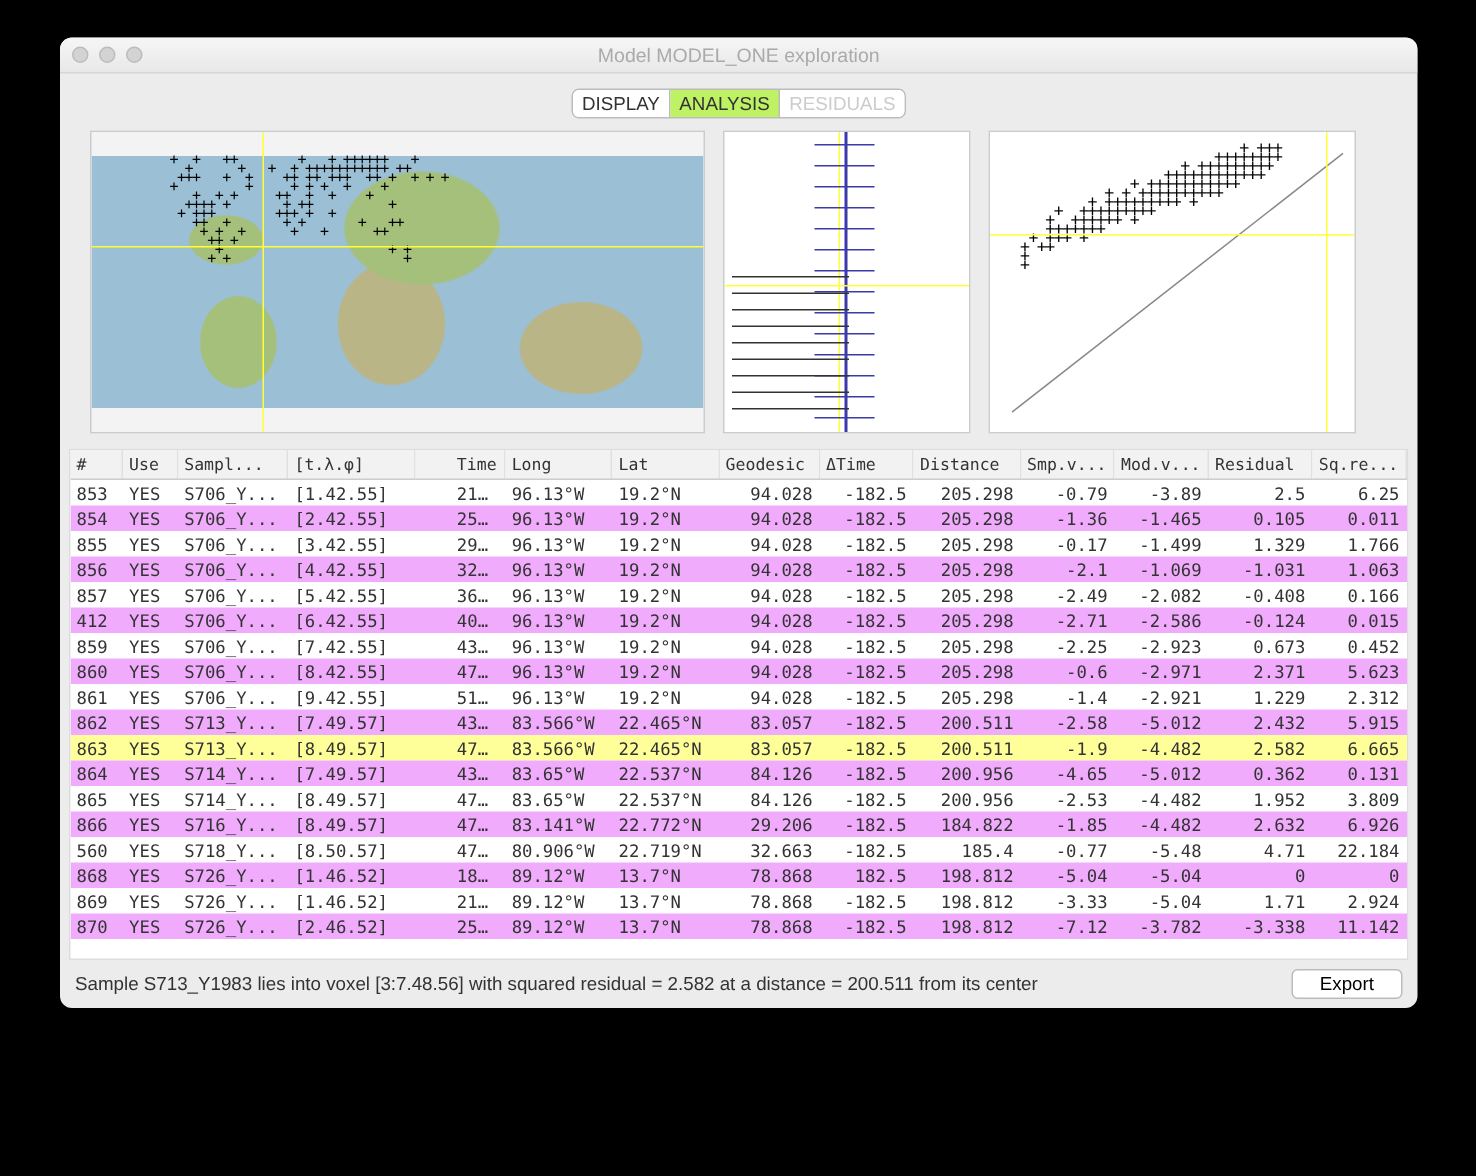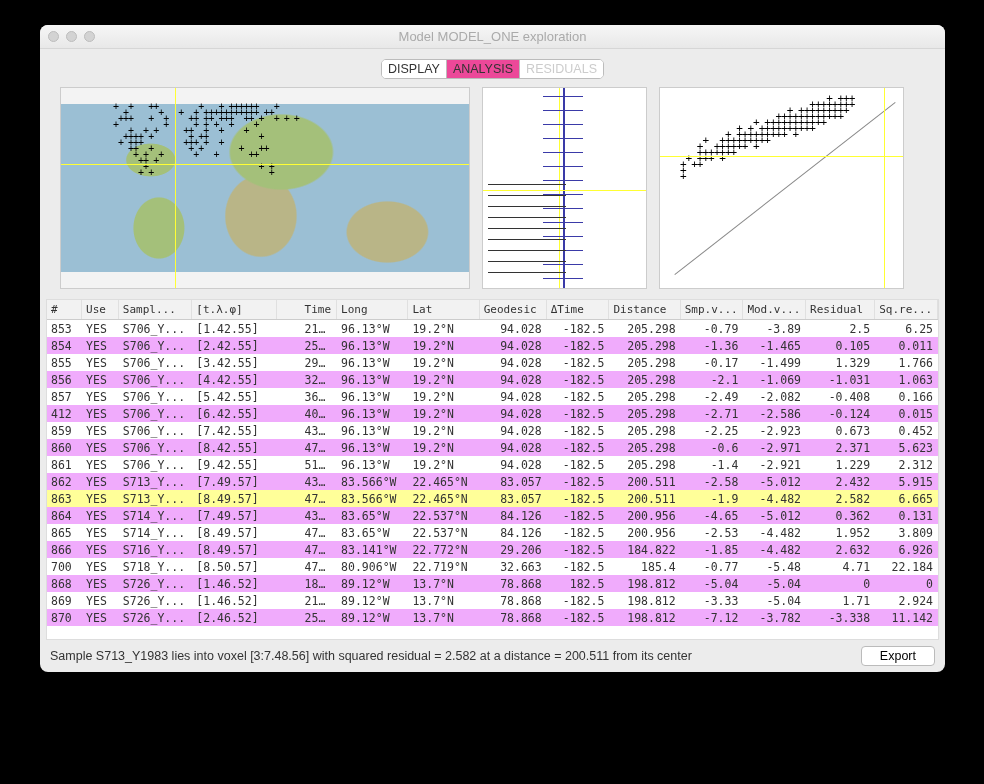--- a/index.html
+++ b/index.html
@@ -44,21 +44,21 @@
   .tabs {
     display: flex; border: 1px solid #bcbcbc; border-radius: 5px;
     overflow: hidden; background: #fff;
   }
   .tab {
     padding: 2px 6px; font-size: 12.5px; color: #333;
     border-right: 1px solid #bcbcbc; cursor: pointer;
     background: #fff;
   }
   .tab:last-child { border-right: none; }
-  .tab.active { background: #ec4899; text-align: center; }
+  .tab.active { background: #bef264; text-align: center; }
   .tab.disabled { color: #ccc; }
 
   .vis-row {
     display: flex; gap: 12px; padding: 0 20px 10px 20px;
     align-items: flex-start;
   }
   .panel {
     background: #fff; border: 1px solid #ccc; position: relative;
   }
   .map-panel { width: 410px; height: 202px; position: relative; overflow: hidden; }
@@ -447,21 +447,21 @@
             <td class="col-lat">22.772°N</td>
             <td class="col-geo num">29.206</td>
             <td class="col-dt num">-182.5</td>
             <td class="col-dist num">184.822</td>
             <td class="col-smp num">-1.85</td>
             <td class="col-mod num">-4.482</td>
             <td class="col-res num">2.632</td>
             <td class="col-sq num">6.926</td>
           </tr>
           <tr>
-            <td class="col-idx">700</td>
+            <td class="col-idx">560</td>
             <td class="col-use">YES</td>
             <td class="col-samp">S718_Y...</td>
             <td class="col-voxel">[8.50.57]</td>
             <td class="col-time num">4745</td>
             <td class="col-long">80.906°W</td>
             <td class="col-lat">22.719°N</td>
             <td class="col-geo num">32.663</td>
             <td class="col-dt num">-182.5</td>
             <td class="col-dist num">185.4</td>
             <td class="col-smp num">-0.77</td>

